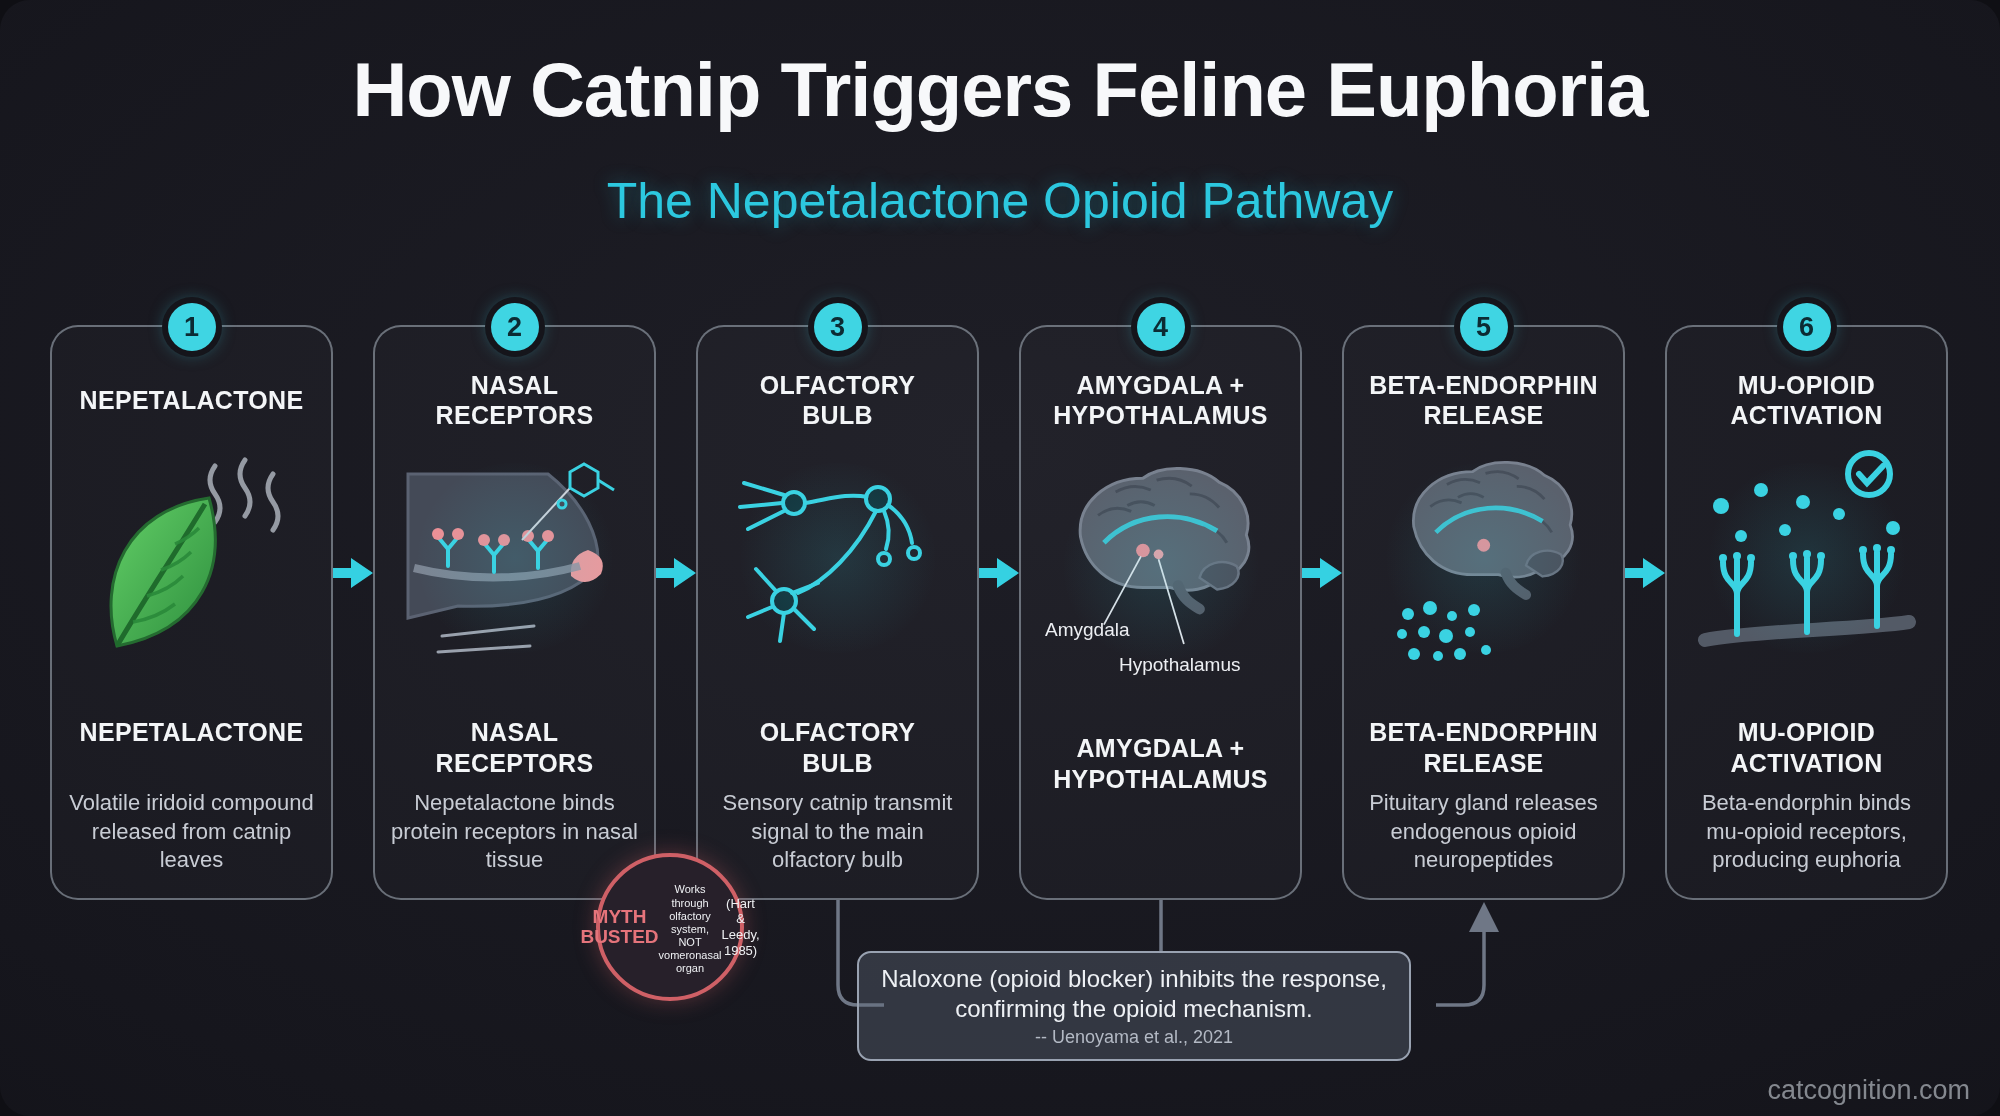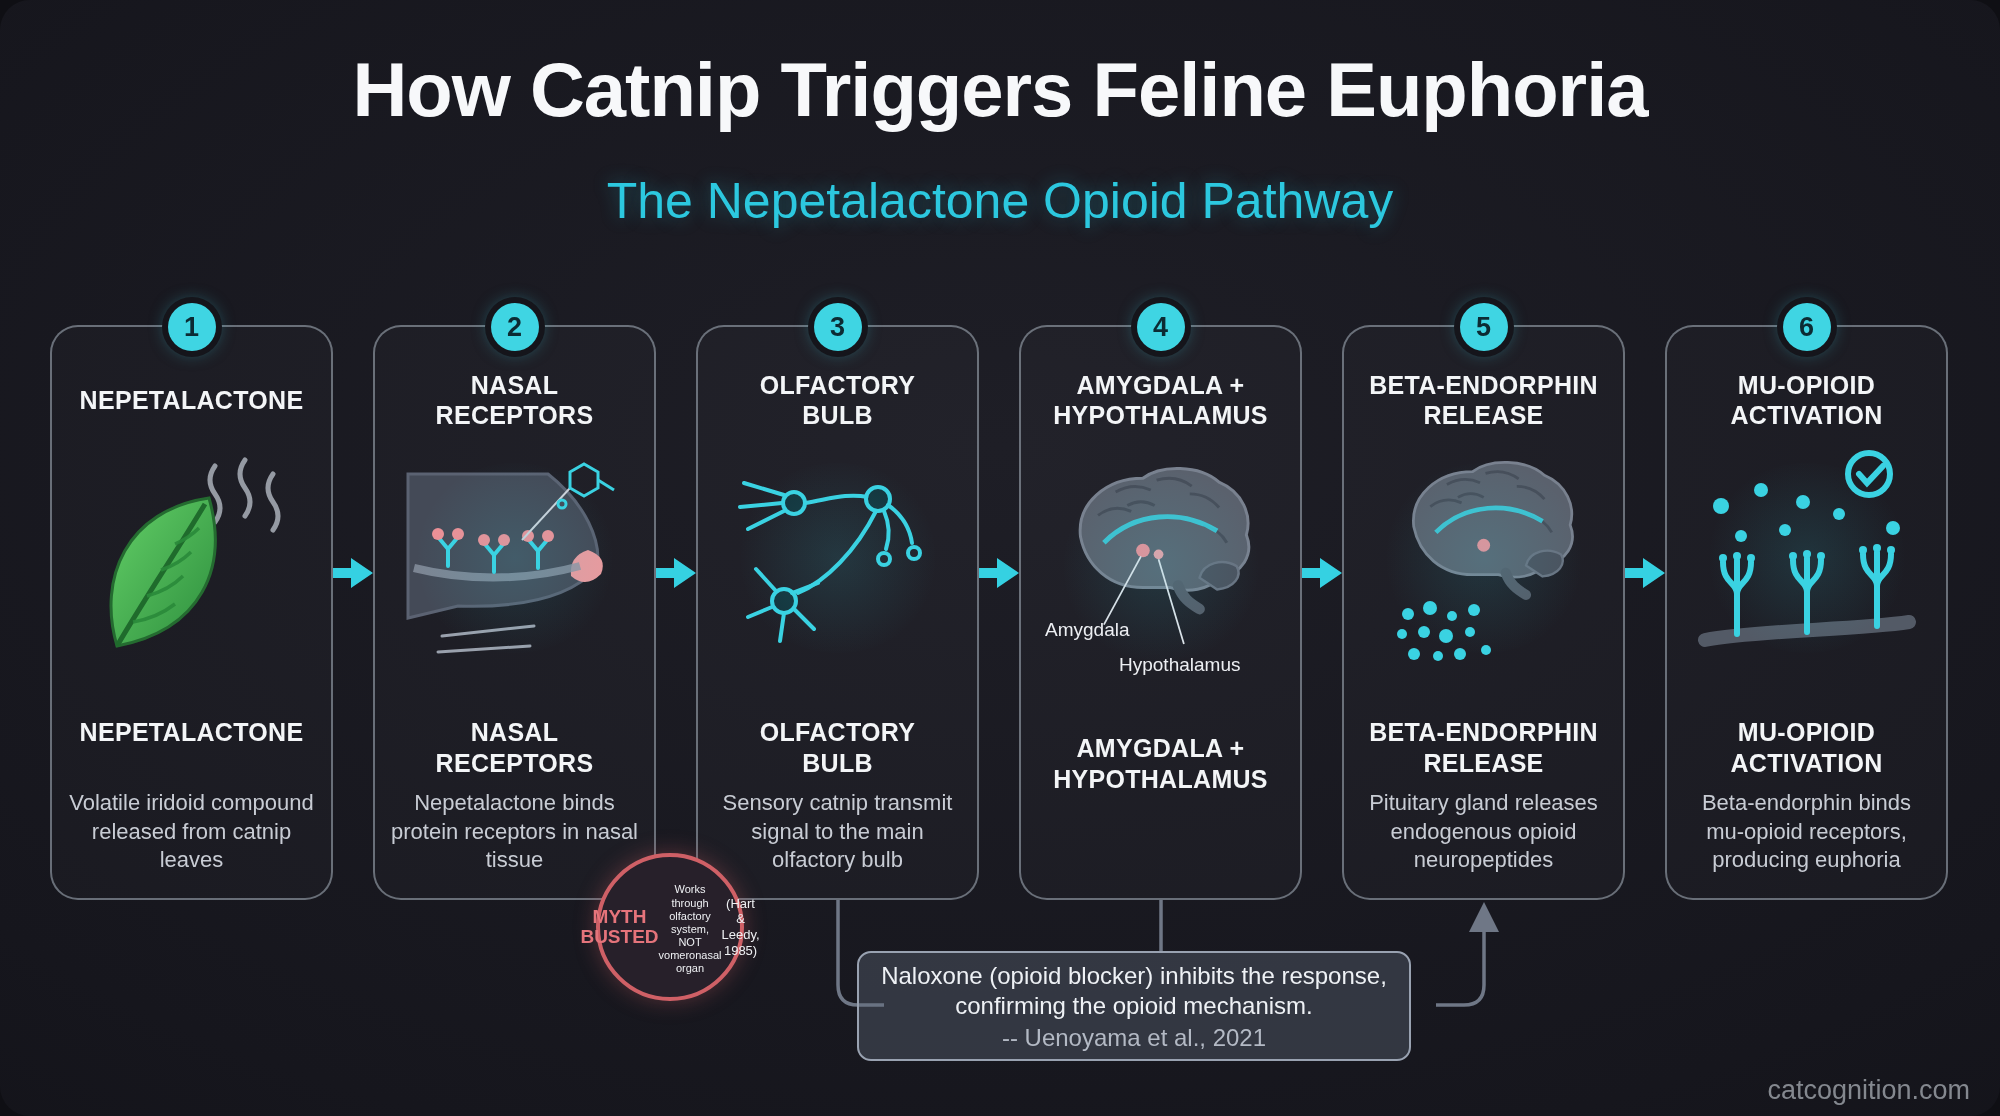--- a/index.html
+++ b/index.html
@@ -87,21 +87,21 @@
 
   
   .callout {
     position:absolute; left:857px; top:951px; width:554px; height:110px;
     box-sizing:border-box; border-radius:14px;
     background:rgba(98,107,123,0.38); border:2px solid #99a2b1;
     display:flex; flex-direction:column; align-items:center; justify-content:center;
     text-align:center; z-index:2;
   }
   .callout-line { font-size:24px; color:#eef1f5; line-height:1.25; }
-  .callout-attrib { margin-top:3px; font-size:24px; color:#b3b9c4; }
+  .callout-attrib { margin-top:3px; font-size:18px; color:#b3b9c4; }
 
   .watermark {
     position:absolute; right:30px; top:1075px;
     font-size:27px; color:#84888f; z-index:2;
   }
 </style>
 </head>
 <body>
 
 <div class="page">

